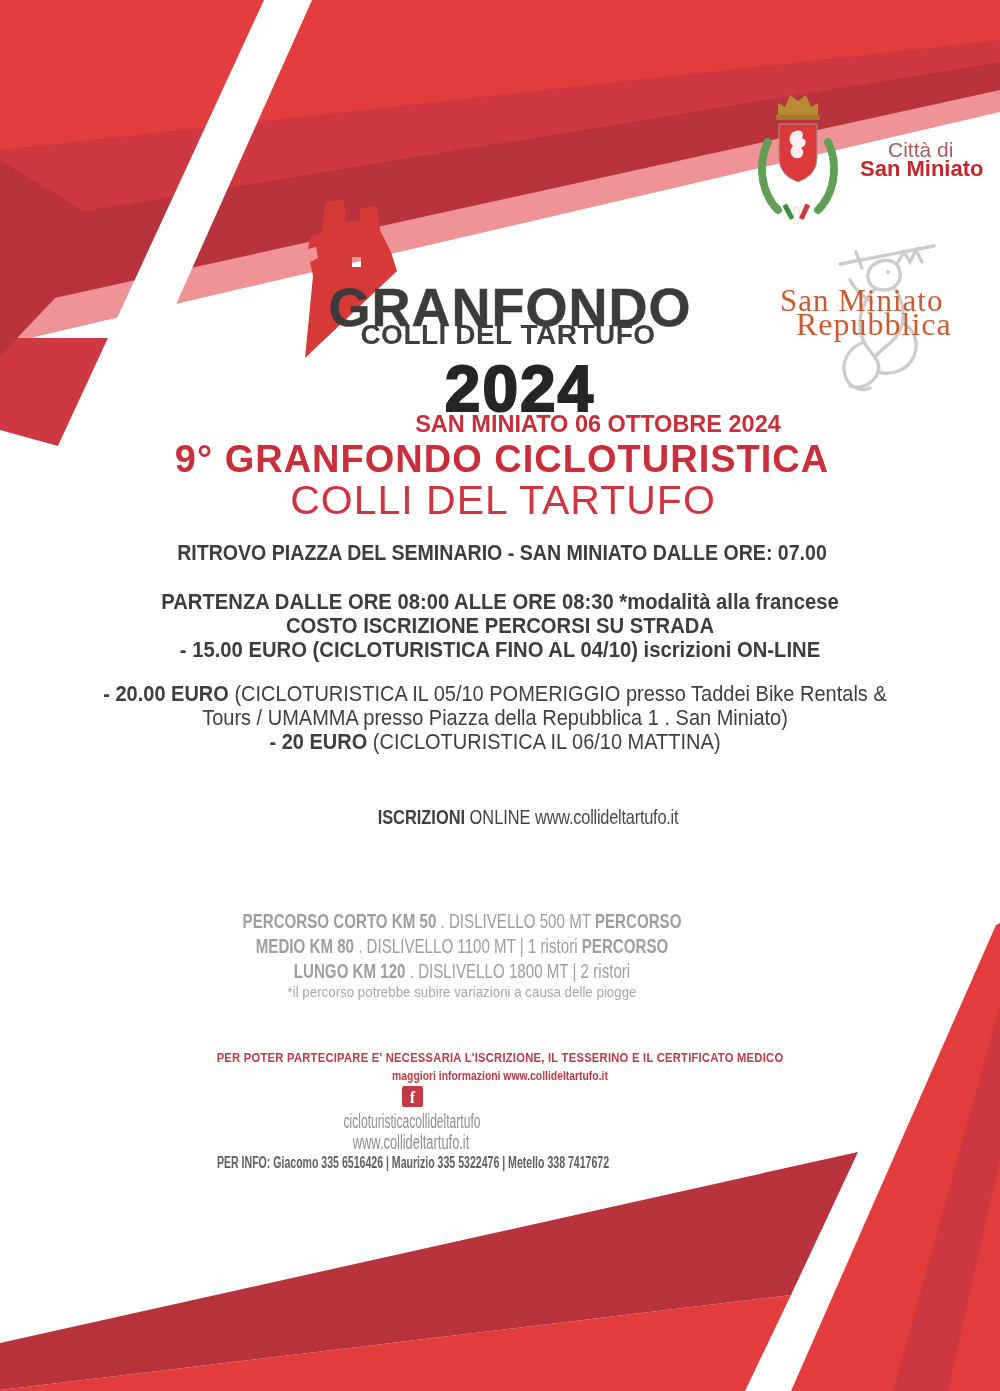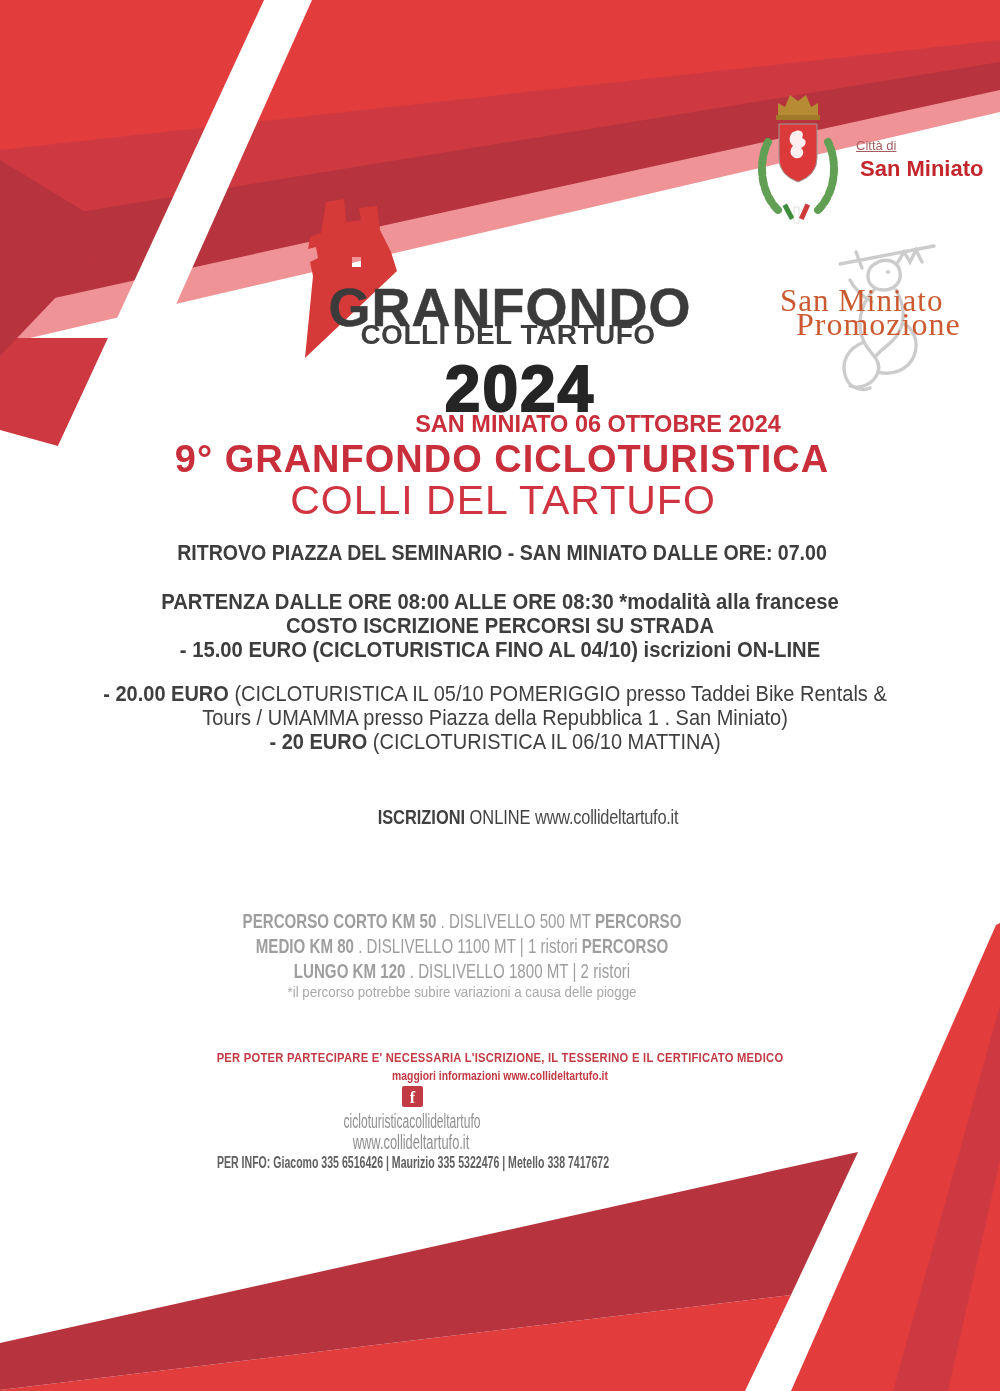--- a/index.html
+++ b/index.html
@@ -28,21 +28,21 @@
   
   .uisp{left:15px;top:15px;width:190px;height:95px;color:#fff;}
   .uisp-emblem{position:absolute;left:40px;top:7px;width:34px;height:34px;}
   .uisp-acronym{position:absolute;left:78px;top:8px;font-size:34px;font-weight:bold;letter-spacing:2px;}
   .uisp-rule{position:absolute;left:40px;top:44px;width:116px;height:2px;background:#fff;}
   .uisp-tagline{position:absolute;left:11px;top:45px;font-size:26px;font-weight:bold;letter-spacing:.5px;}
   .uisp-committee{position:absolute;left:27px;top:73px;font-size:9.5px;font-weight:bold;letter-spacing:.6px;}
 
   
   .city-crest{left:748px;top:90px;width:100px;height:140px;}
-  .city-prefix{left:856px;top:138px;font-size:13px;color:#a35f5f;text-decoration:underline;}
+  .city-prefix{left:888px;top:138px;font-size:21px;color:#a35f5f;}
   .city-name{left:860px;top:156px;font-size:22px;font-weight:bold;color:var(--c-city-red);}
 
   
   .promo-lion{left:812px;top:240px;width:150px;height:160px;opacity:.85;}
   .promo-l1{left:780px;top:283px;font-size:31px;font-family:"Liberation Serif","DejaVu Serif",serif;color:var(--c-promo-orange);letter-spacing:1px;}
   .promo-l2{left:796px;top:306px;font-size:32px;font-family:"Liberation Serif","DejaVu Serif",serif;color:var(--c-promo-orange);letter-spacing:1px;}
 
   
   .tower{left:297px;top:196px;width:100px;height:165px;}
   .gf-title{left:10px;width:1000px;top:276px;font-size:54px;font-weight:bold;color:#3b3b3b;letter-spacing:1px;-webkit-text-stroke:.5px #3b3b3b;}
@@ -118,21 +118,21 @@
       <path d="M86,22 L92,12 L98,22 L104,10 L110,22"></path>
       <path d="M62,50 C48,64 44,86 52,102 C58,114 70,120 66,132 C62,144 48,150 38,146"></path>
       <path d="M84,50 C92,64 94,80 86,94 C80,104 70,108 64,116"></path>
       <path d="M60,62 C50,56 42,48 38,40"></path>
       <path d="M66,132 C80,136 96,130 102,116 C108,100 100,88 92,84"></path>
       <path d="M52,102 C36,108 28,122 34,138 C38,148 50,152 58,148"></path>
     </g>
     <circle cx="76" cy="32" r="2" fill="#c4c4c4"></circle>
   </svg>
   <div class="abs promo-l1">San Miniato</div>
-  <div class="abs promo-l2">Promozione</div>
+  <div class="abs promo-l2">Repubblica</div>
 
   <svg class="abs tower" viewBox="0 0 100 165">
     <path fill-rule="evenodd" fill="#d63a38" d="M29,6 L47,3 L49,26 L64,24 L62,12 L80,10 L83,34 L94,56 L100,75 L8,162 L16,80 L13,66 L21,62 L19,51 L11,53 L13,41 L24,37 Z
          M55,61 h9 v10 h-9 Z"></path>
   </svg>
   <div class="abs center gf-title">GRANFONDO</div>
   <div class="abs center gf-sub">COLLI DEL TARTUFO</div>
   <div class="abs center gf-year">2024</div>
 
   <div class="abs center h-date">SAN MINIATO 06 OTTOBRE 2024</div>

